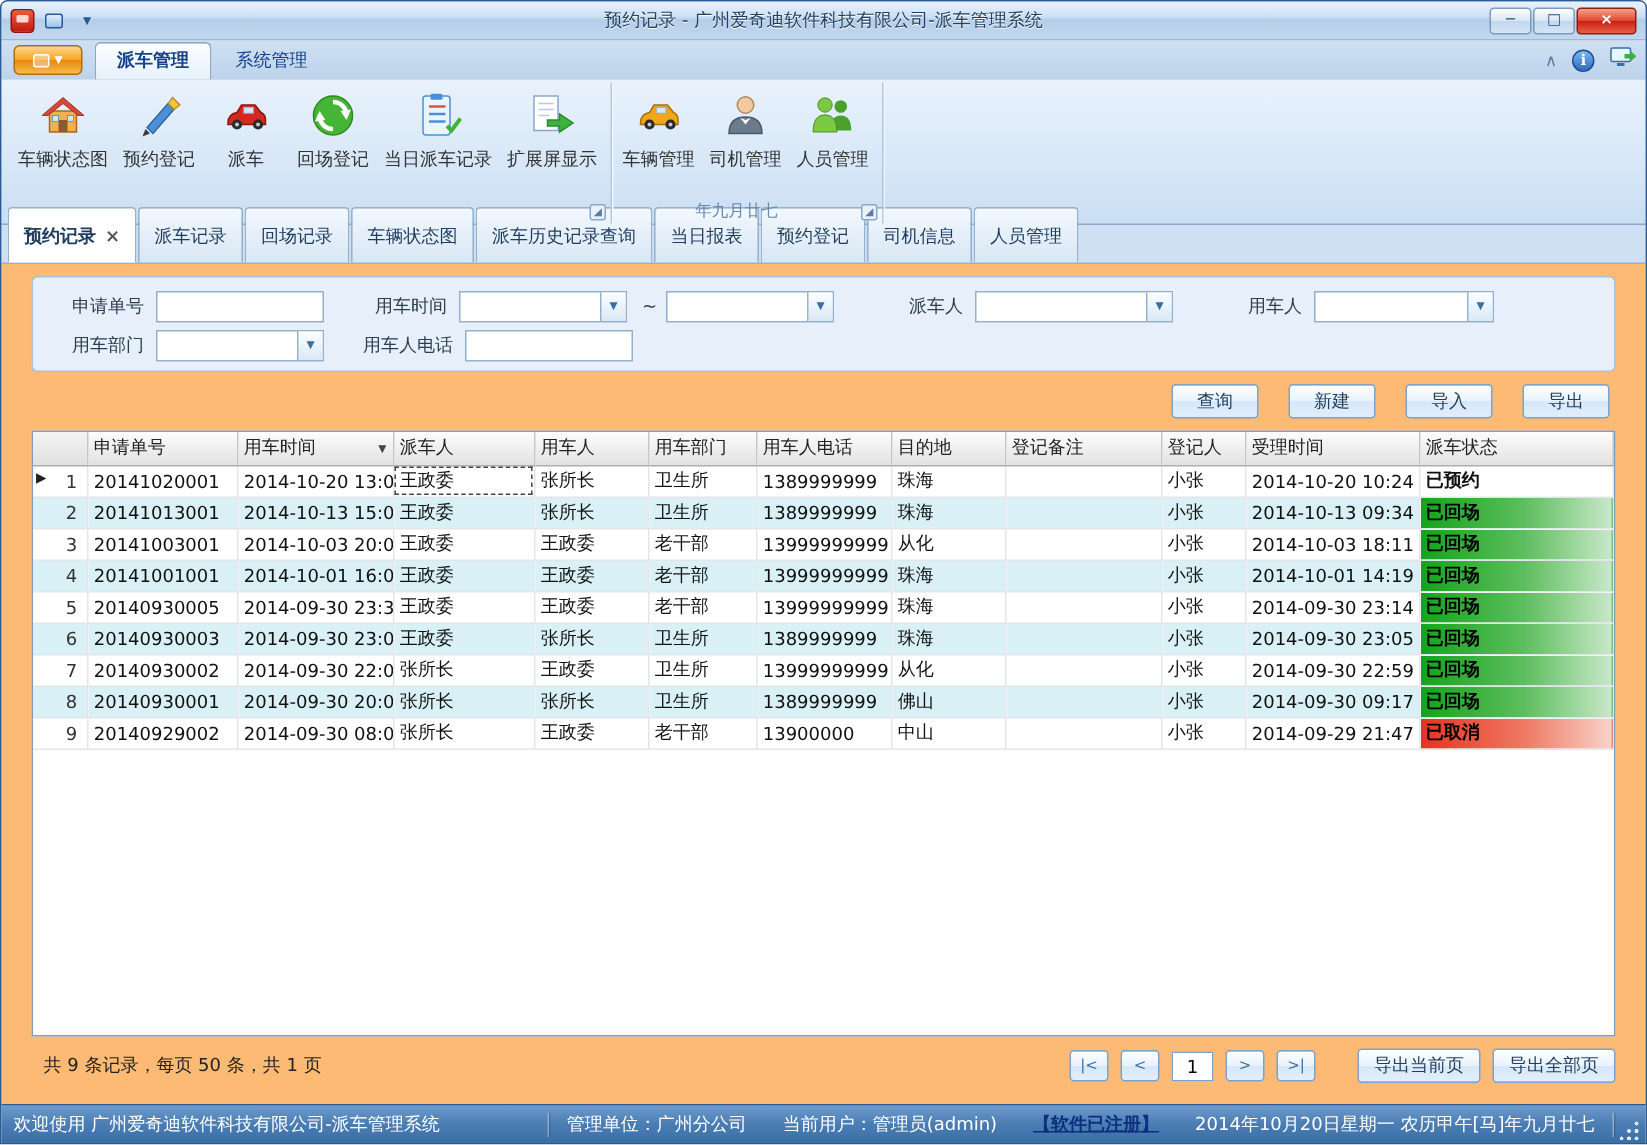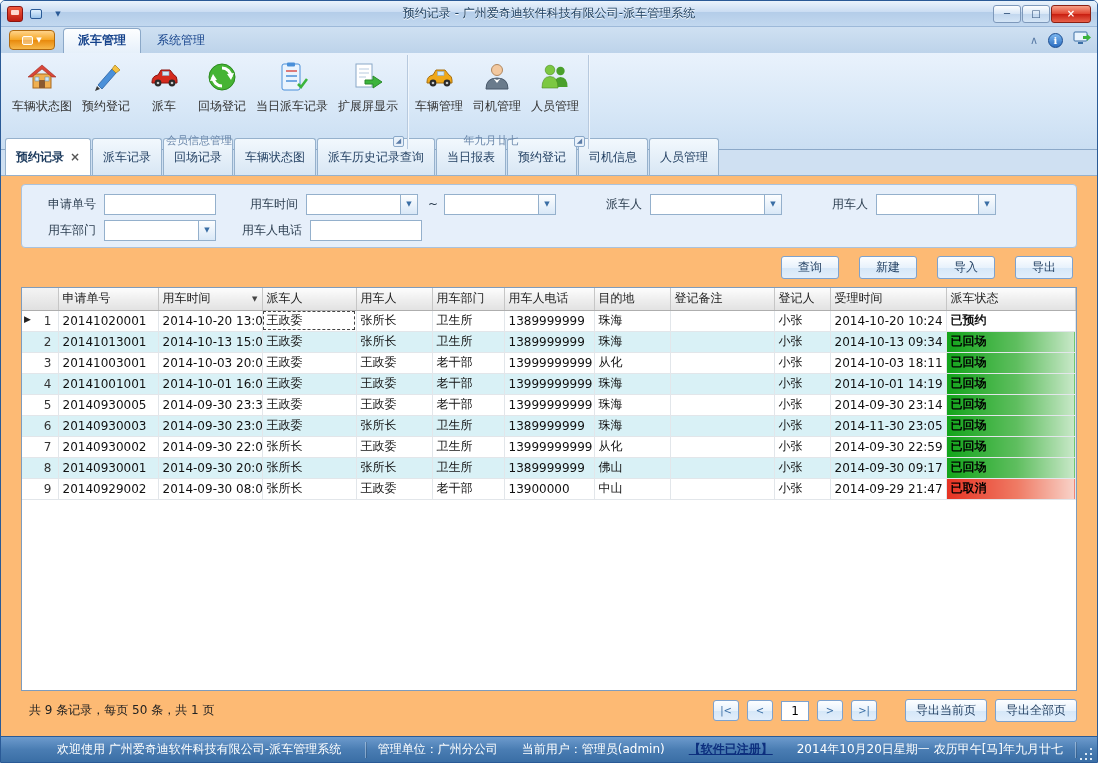--- a/index.html
+++ b/index.html
@@ -79,21 +79,21 @@
   .summary { color:#222; padding-left:8px; }
   .pager-right { margin-left:auto; display:flex; align-items:center; gap:8px; }
   .pbtn { width:26px; height:21px; border:1px solid #7da2ce; border-radius:3px; background:linear-gradient(#fdfeff,#e8f2fc 50%,#d5e7f8 51%,#e2eefb); color:#3a6ea5; display:flex; align-items:center; justify-content:center; font-size:10px; }
   .page-input { width:28px; height:20px; border:1px solid #7da2ce; text-align:center; font-size:12px; font-family:inherit; }
   .pager-gap { width:12px; }
 
   
   .statusbar { height:26px; flex:none; background:linear-gradient(#6d9bcd,#4a7db3 50%,#3a6ea5); border-top:1px solid #2a5a96; display:flex; align-items:center; color:#fff; gap:0; margin-top:auto; }
   .sb-item { padding:0 12px; white-space:nowrap; }
   .sb-sep { width:1px; height:16px; background:rgba(255,255,255,.35); box-shadow:1px 0 0 rgba(0,0,0,.15); }
-  .sb-welcome { padding-left:8px;margin-left:48px; }
+  .sb-welcome { padding-left:8px; }
   .sb-license { color:#0d2f7e; font-weight:bold; text-decoration:underline; }
   .sb-spacer { flex:1; }
   .grip { width:14px; height:14px; margin:6px 3px 0 4px; background:
     radial-gradient(circle at 11px 3px, #dce9f6 1.2px, transparent 1.5px),
     radial-gradient(circle at 11px 8px, #dce9f6 1.2px, transparent 1.5px),
     radial-gradient(circle at 6px 8px, #dce9f6 1.2px, transparent 1.5px),
     radial-gradient(circle at 11px 13px, #dce9f6 1.2px, transparent 1.5px),
     radial-gradient(circle at 6px 13px, #dce9f6 1.2px, transparent 1.5px),
     radial-gradient(circle at 1px 13px, #dce9f6 1.2px, transparent 1.5px); }
 </style>
@@ -205,21 +205,20 @@
           <svg width="32" height="32" viewBox="0 0 32 32">
               <rect x="4" y="3" width="16" height="23" fill="#fff" stroke="#8aa8c8"></rect>
               <line x1="7" y1="8" x2="17" y2="8" stroke="#b8cbe0"></line>
               <line x1="7" y1="12" x2="17" y2="12" stroke="#b8cbe0"></line>
               <line x1="7" y1="16" x2="14" y2="16" stroke="#b8cbe0"></line>
               <path d="M13 19 H21 V15 L30 21 L21 27 V23 H13 Z" fill="#3cb43c" stroke="#2a8a2a"></path>
             </svg>
         </span>
         <span class="rlabel">扩展屏显示</span>
       </div>
-      <div class="rgroup-label">会员信息管理</div>
       <div class="dlg-launcher">◢</div>
     </div>
 
     <div class="rgroup">
       <div class="rbtn">
         <span class="ric">
           <svg width="32" height="32" viewBox="0 0 32 32">
               <path d="M4 21 Q4 15 10 14 L13 9 H22 L26 14 Q29 15 29 19 V22 H4 Z" fill="#f0a818" stroke="#a87010"></path>
               <rect x="14.5" y="10.5" width="6.5" height="4" fill="#cfe8f8" stroke="#8aa8c8" stroke-width="0.6"></rect>
               <circle cx="10" cy="22" r="3.4" fill="#2a2a2a"></circle>
@@ -443,21 +442,21 @@
               <td class="ind"><span class="arrow"></span><span>6</span></td>
               <td>20140930003</td>
               <td>2014-09-30 23:00</td>
               <td>王政委</td>
               <td>张所长</td>
               <td>卫生所</td>
               <td>1389999999</td>
               <td>珠海</td>
               <td></td>
               <td>小张</td>
-              <td>2014-11-30 23:05</td>
+              <td>2014-09-30 23:05</td>
               <td class="status green">已回场</td>
             </tr>
             <tr>
               <td class="ind"><span class="arrow"></span><span>7</span></td>
               <td>20140930002</td>
               <td>2014-09-30 22:00</td>
               <td>张所长</td>
               <td>王政委</td>
               <td>卫生所</td>
               <td>13999999999</td>

